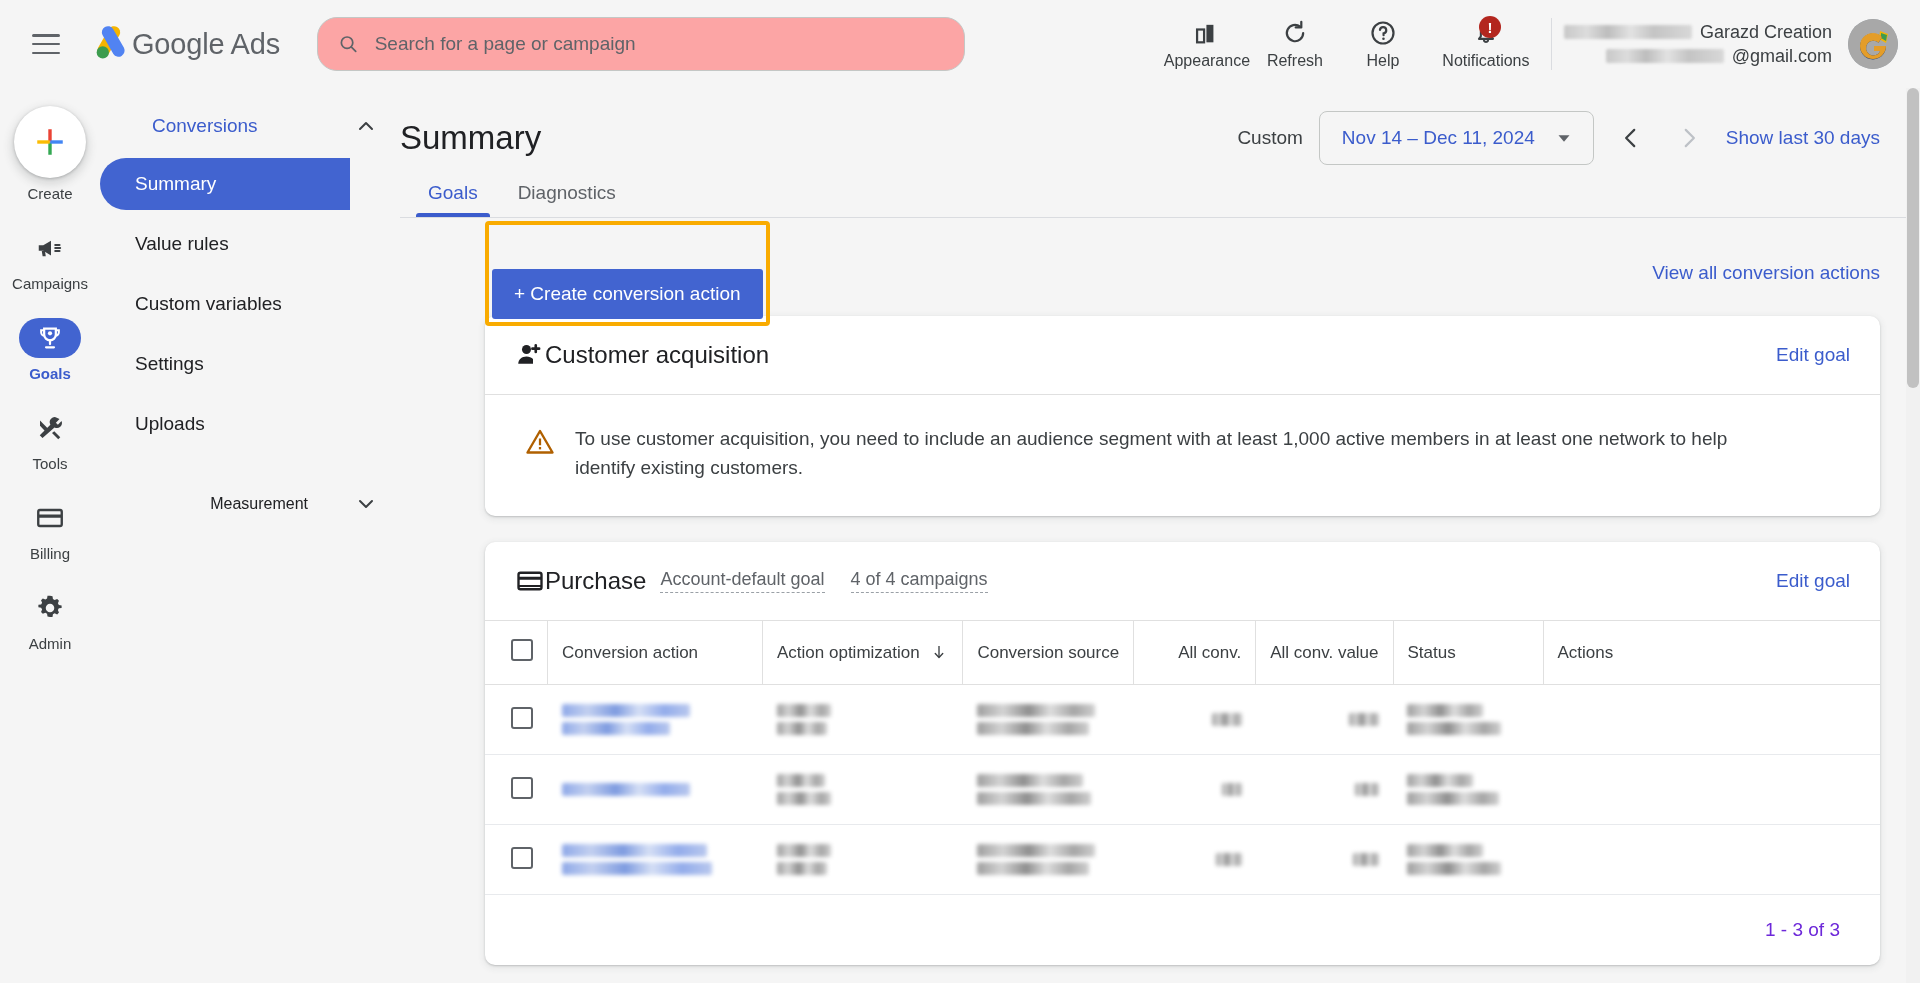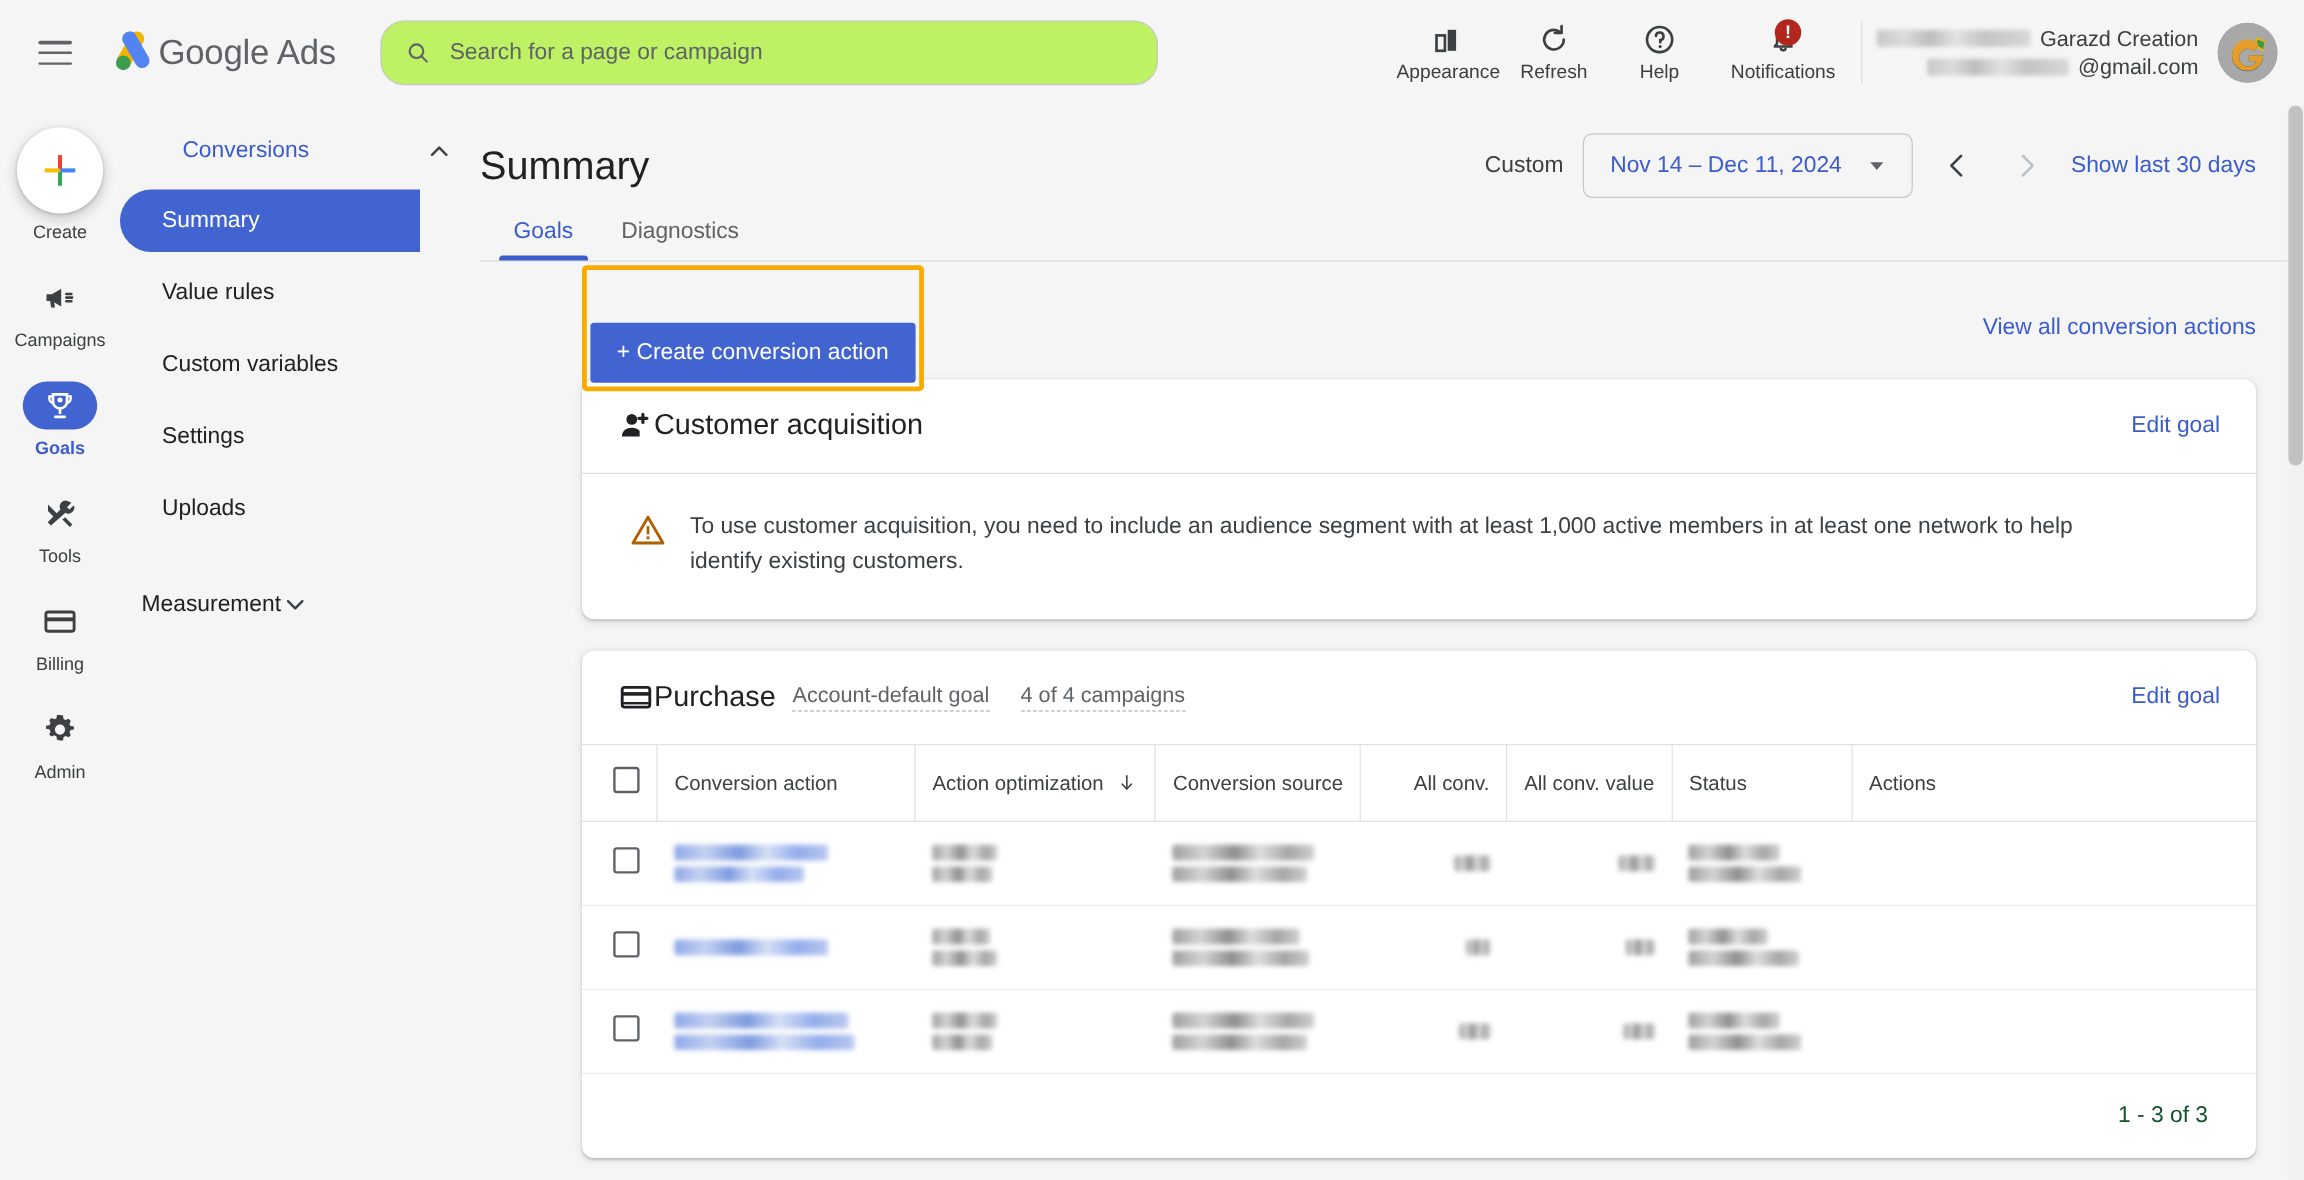--- a/index.html
+++ b/index.html
@@ -30,21 +30,21 @@
 
   .brand { display: flex; align-items: center; cursor: pointer; }
   .brand-logo { width: 42px; height: 42px; }
   .brand-text { font-size: 29px; color: #5f6368; letter-spacing: -0.2px; font-weight: 400;}
 
   .searchbox {
     margin-left: 37px;
     width: 648px; height: 54px;
     border: 1px solid #c4c7c5;
     border-radius: 20px;
-    background: #bef264;
+    background: #fca5a5;
     display: flex; align-items: center;
     padding: 0 20px;
     gap: 14px;
   }
   .searchbox input {
     border: none; outline: none; background: transparent;
     font-size: 19px; color: #5f6368;
     font-family: "Liberation Sans", sans-serif;
     width: 100%;
   }
@@ -136,25 +136,26 @@
     height: 52px; margin: 8px 0 8px 0;
     border-radius: 26px 0 0 26px;
     display: flex; align-items: center;
     padding-left: 35px;
     font-size: 19px; color: #202124;
     cursor: pointer;
     width: 250px;
   }
   .subnav-item.active { background: #4264d0; color: #fff; }
   .subnav-group {
-    display: flex; align-items: center; justify-content: flex-start;
+    display: flex; align-items: center; justify-content: flex-end;
     padding: 12px 22px 12px 18px;
     margin-top: 30px;
-    font-size: 19px; color: #202124;
-    cursor: pointer;
+    font-size: 16px; color: #202124;
+    cursor: pointer;
+    gap: 46px;
   }
 
   
   .main {
     position: absolute; top: 88px; left: 400px;
     width: 1520px; height: 895px;
     background: #f5f5f5;
     overflow: hidden;
   }
   .page-head {
@@ -272,21 +273,21 @@
   .blur-line {
     display: block;
     height: 13px; border-radius: 2px; margin: 5px 0;
     filter: blur(2.2px);
   }
   .bl-blue { background: linear-gradient(90deg,#8ea8e8 0%,#c3d0f0 20%,#7e9be0 42%,#d5dff5 60%,#93aceb 80%,#b9c8ee 100%); }
   .bl-gray { background: linear-gradient(90deg,#9e9e9e 0%,#d4d4d4 22%,#8e8e8e 44%,#dedede 62%,#a5a5a5 82%,#cfcfcf 100%); }
   .tab-foot {
     display: flex; align-items: center; justify-content: flex-end;
     padding: 24px 40px;
-    font-size: 19px; color: #14532d;
+    font-size: 19px; color: #6d28d9;
   }
   .scroll-track {
     position: absolute; top: 88px; right: 0;
     width: 14px; height: 895px; background: #f1f1f1;
   }
   .scroll-thumb {
     position: absolute; top: 0; right: 1px;
     width: 12px; height: 300px; border-radius: 6px; background: #c1c1c1;
   }
 </style>

